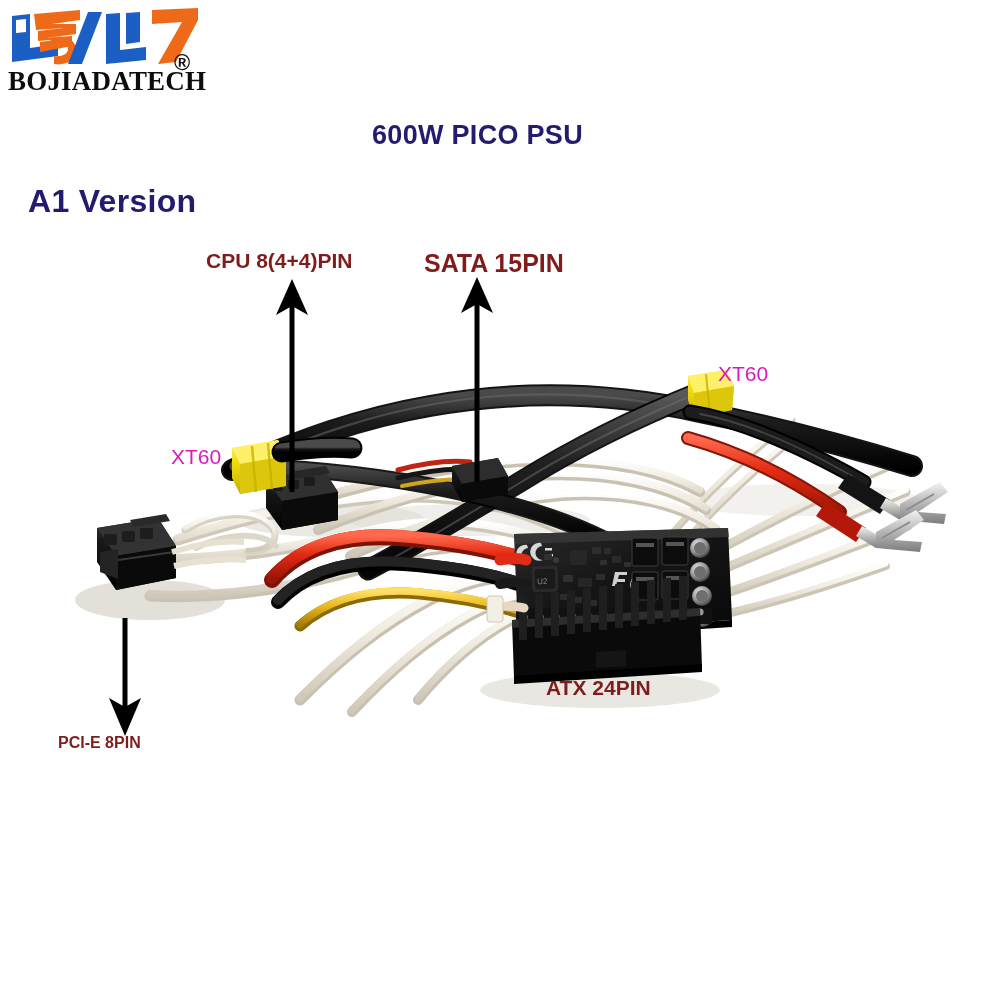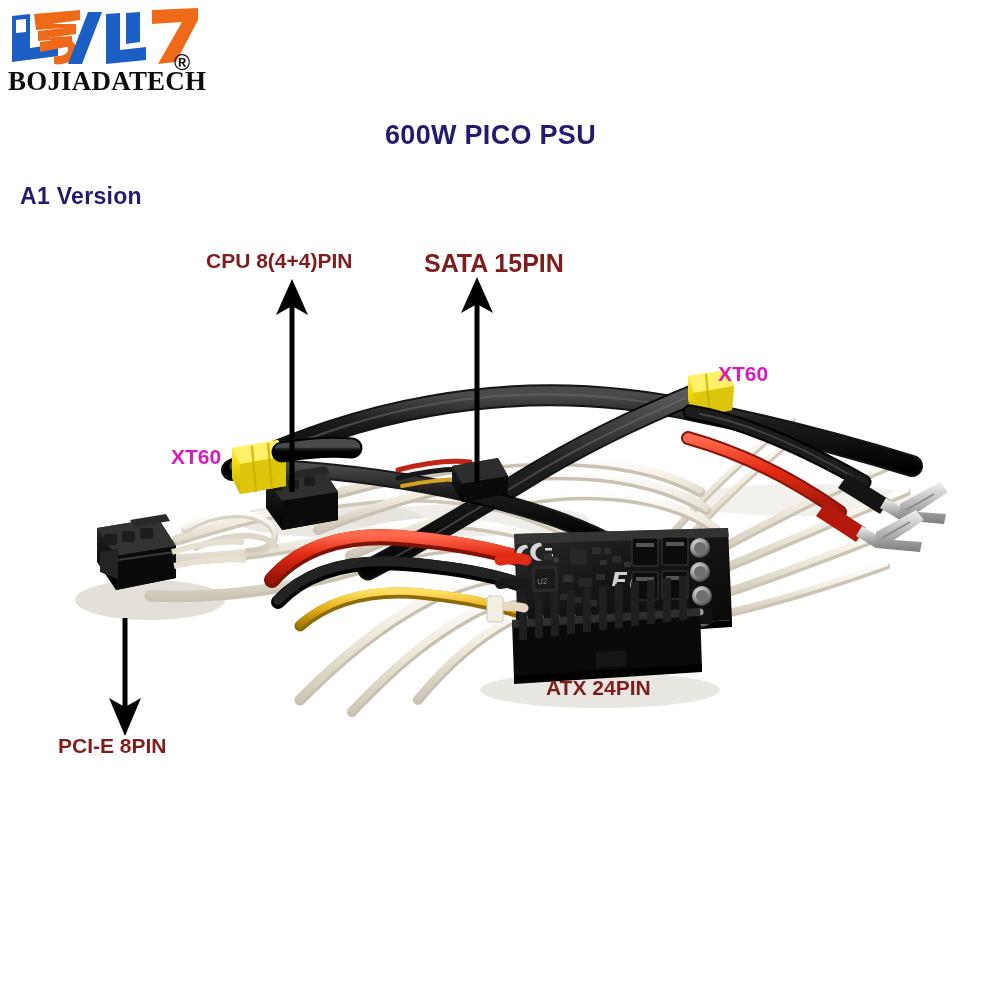--- a/index.html
+++ b/index.html
@@ -56,52 +56,52 @@
   }
 
   
   .headline {
     position: absolute;
     font-weight: bold;
     white-space: nowrap;
     letter-spacing: 0.3px;
   }
   #title-main {
-    left: 385px;
+    left: 372px;
     top: 120px;
     font-size: 27px;
     color: #221b6e;
   }
   #title-sub {
     left: 408px;
     top: 164px;
     font-size: 27px;
     color: #e5179b;
   }
   #version-label {
-    left: 20px;
+    left: 28px;
     top: 183px;
-    font-size: 23px;
+    font-size: 32px;
     color: #221b6e;
   }
 
   
   .callout {
     position: absolute;
     font-weight: bold;
     white-space: nowrap;
     color: #7f1d1d;
   }
   #label-cpu   { left: 206px; top: 249px; font-size: 21px; }
   #label-sata  { left: 424px; top: 249px; font-size: 25px; }
   #label-atx   { left: 546px; top: 676px; font-size: 21px; text-align: right; }
-  #label-pcie  { left: 58px;  top: 734px; font-size: 21px; }
+  #label-pcie  { left: 58px;  top: 734px; font-size: 16px; }
   .callout-pink {
     position: absolute;
-    font-weight: bold;
+    font-weight: normal;
     white-space: nowrap;
     color: #d81bbd;
   }
   #label-xt60-left  { left: 171px; top: 445px; font-size: 21px; }
   #label-xt60-right { left: 718px; top: 362px; font-size: 21px; }
 
   
   .arrow { position: absolute; }
 
   

